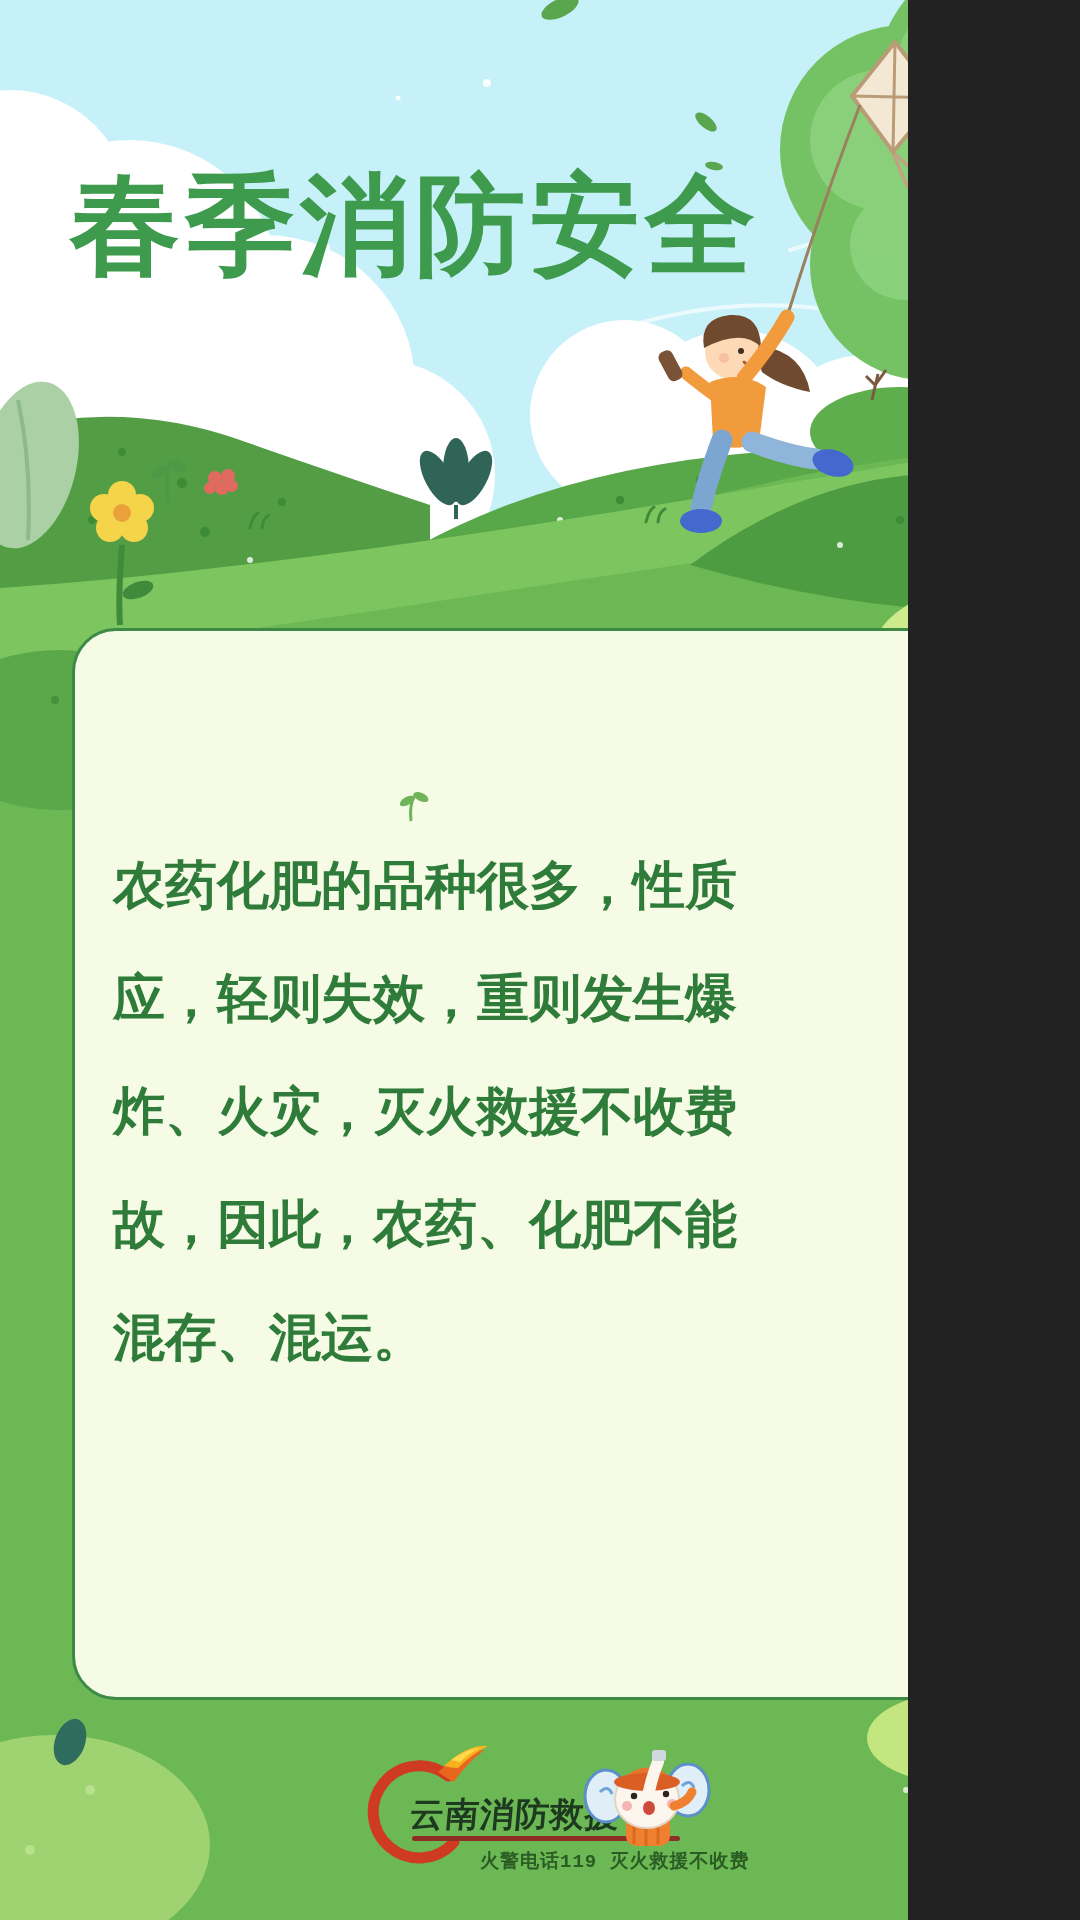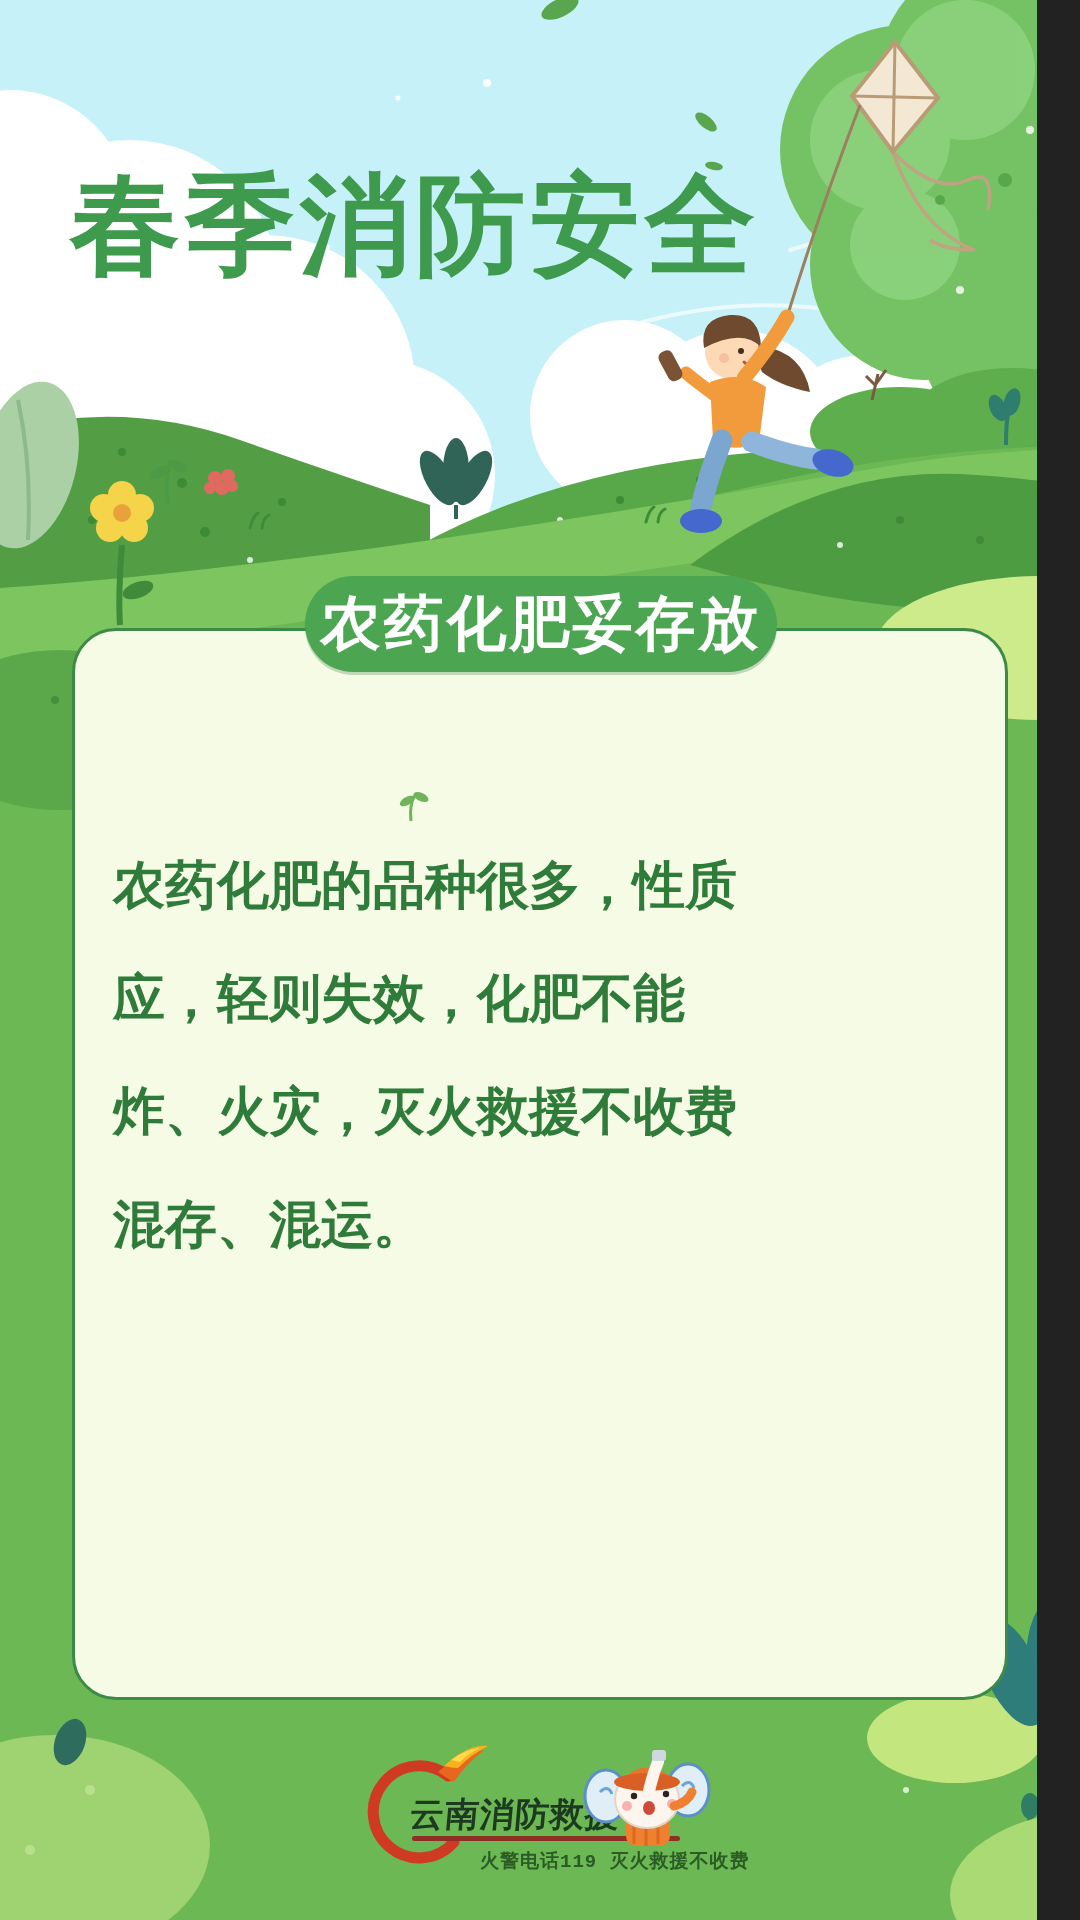--- a/index.html
+++ b/index.html
@@ -1,17 +1,17 @@
 <!DOCTYPE html>
 <html><head>
 <meta charset="utf-8">
 <style>
   html,body{margin:0;padding:0;background:#222;}
   .poster{
-    position:relative;width:1037px;height:1920px;overflow:hidden;
+    position:relative;width:908px;height:1920px;overflow:hidden;
     font-family:"DejaVu Sans","Liberation Sans",sans-serif;
     background:#fef9c3;
   }
   .scene{position:absolute;left:0;top:0;width:1080px;height:1920px;display:block;}
   .title{
     position:absolute;left:70px;top:168px;margin:0;
     font-size:110px;font-weight:800;letter-spacing:5px;
     color:#3e9a4d;line-height:1.05;white-space:nowrap;
   }
   .badge{
@@ -252,34 +252,32 @@
       <path d="M1040,1780 q8,-40 14,-60" stroke="#2f7d7a" stroke-width="6" fill="none"></path>
       <path d="M1028,1872 q-2,-38 2,-54 m2,54 q14,-20 16,-34 m-18,34 q-14,-14 -16,-28" stroke="#2e7d64" stroke-width="5" fill="none" stroke-linecap="round"></path>
       <ellipse cx="1030" cy="1806" rx="9" ry="13" fill="#2e7d64"></ellipse>
       <ellipse cx="1050" cy="1830" rx="8" ry="11" fill="#2e7d64"></ellipse>
       <ellipse cx="1100" cy="1895" rx="150" ry="85" fill="#a9da74"></ellipse>
     </g>
   </svg>
 
   <h1 class="title">春季消防安全</h1>
 
-  <div class="badge">
-    <span>农药化肥妥存放</span>
-  </div>
 
   <div class="card">
     <svg class="card-sprig" width="40" height="34" viewBox="0 0 40 34">
       <path d="M18,32 q-2,-16 4,-26" stroke="#6fb35a" stroke-width="3" fill="none"></path>
       <ellipse cx="14" cy="12" rx="8" ry="4" fill="#6fb35a" transform="rotate(-30 14 12)"></ellipse>
       <ellipse cx="28" cy="8" rx="8" ry="4" fill="#6fb35a" transform="rotate(25 28 8)"></ellipse>
     </svg>
     <div class="card-body">
         <div class="body-line">农药化肥的品种很多，性质</div>
-        <div class="body-line">应，轻则失效，化肥不能</div>
+        <div class="body-line">应，轻则失效，重则发生爆</div>
         <div class="body-line">炸、火灾，灭火救援不收费</div>
+        <div class="body-line">故，因此，农药、化肥不能</div>
         <div class="body-line">混存、混运。</div>
       </div>
   </div>
 
   <div class="footer">
     <svg class="flame" width="140" height="140" viewBox="0 0 140 140">
       <path d="M96,38 A46,46 0 1 0 102,104" stroke="#ce3a22" stroke-width="11" fill="none" stroke-linecap="round"></path>
       <path d="M86,34 Q108,14 132,12 Q112,28 102,44 Q94,40 86,34 Z" fill="#e8661d"></path>
       <path d="M92,28 Q116,6 136,8 Q120,16 106,30 Q99,30 92,28 Z" fill="#f7b31c"></path>
       <path d="M99,22 Q116,10 128,10 Q116,16 108,24 Z" fill="#ffd94a"></path>

